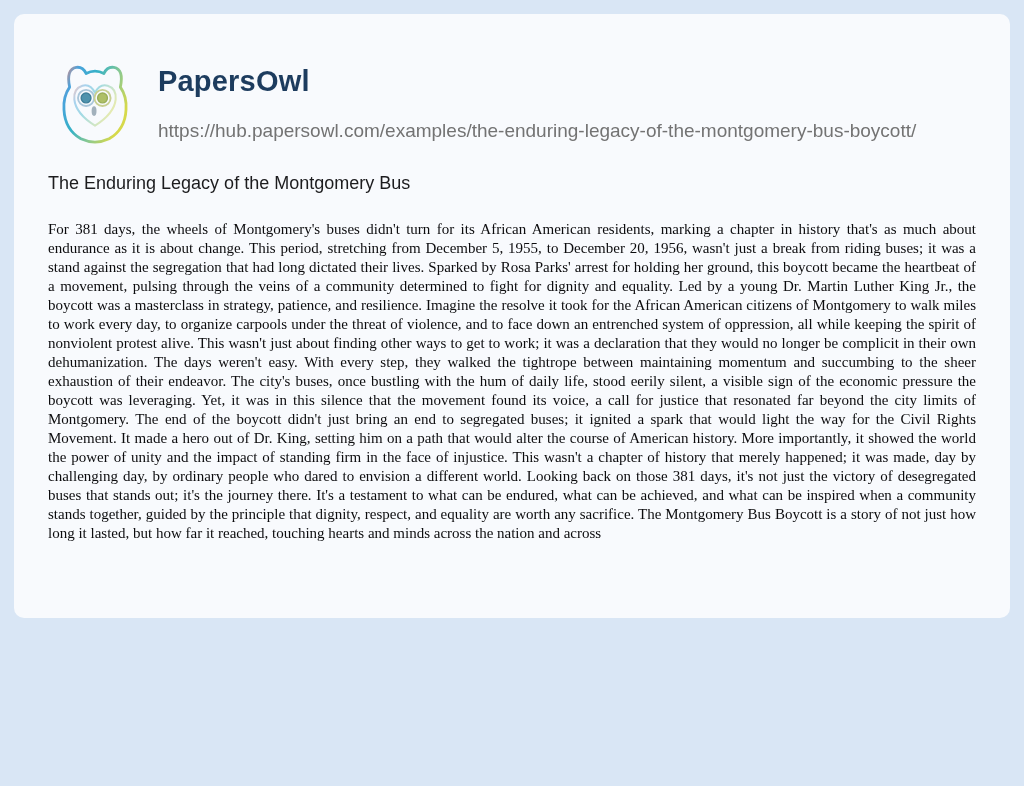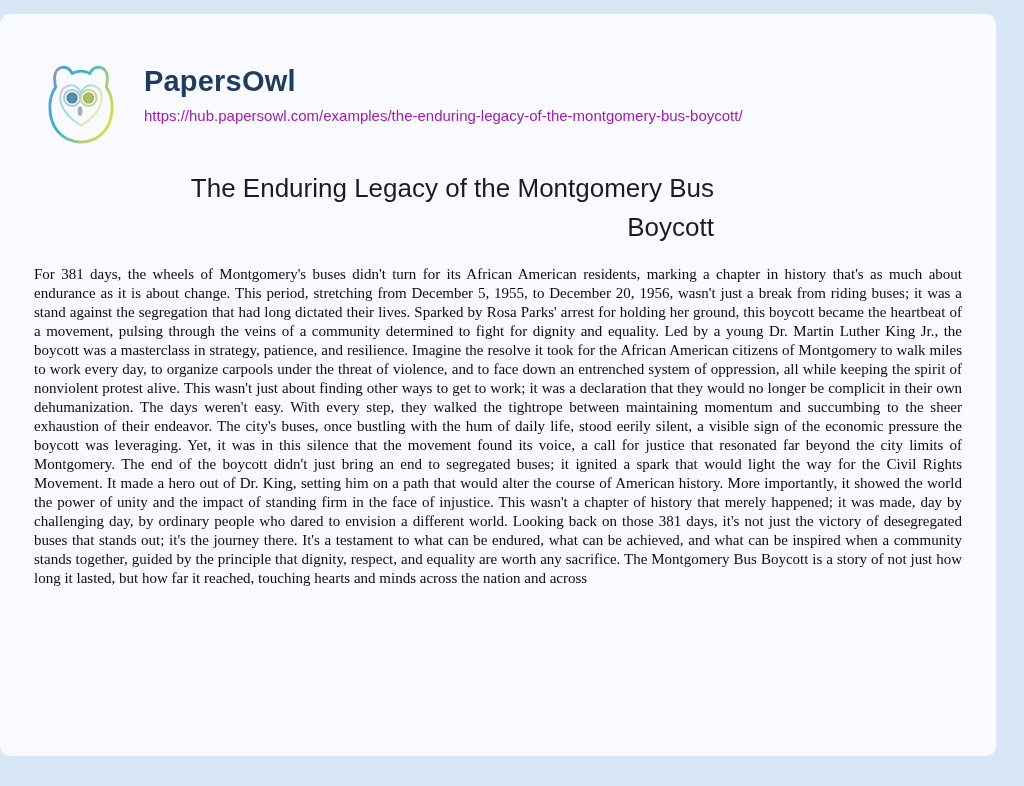--- a/index.html
+++ b/index.html
@@ -6,24 +6,24 @@
     margin: 0;
     padding: 0;
     width: 1024px;
     height: 786px;
     background: #d9e6f5;
     font-family: "Liberation Sans", sans-serif;
     overflow: hidden;
   }
   .card {
     position: absolute;
-    left: 0;
+    left: 14px;
     top: 14px;
     width: 996px;
-    height: 742px;
+    height: 604px;
     background: #f8fafd;
     border-radius: 10px;
     box-sizing: border-box;
     padding: 44px 34px 16px 34px;
   }
   .header {
     display: flex;
     align-items: flex-start;
     gap: 16px;
   }
@@ -39,33 +39,32 @@
   }
   .brand {
     font-size: 29px;
     font-weight: 700;
     color: #1d3c5e;
     letter-spacing: 0.2px;
     line-height: 1.1;
   }
   .src-url {
     display: inline-block;
-    margin-top: 9px;
-    font-size: 15px;
-    color: #a21caf;
+    margin-top: 22px;
+    font-size: 19px;
+    color: #737373;
     text-decoration: none;
     white-space: nowrap;
   }
   .title {
-    font-size: 26px;
+    font-size: 18px;
     font-weight: 400;
     color: #1c1c1e;
     line-height: 39px;
     max-width: 680px;
-    text-align: right;
   }
   .title .tline { display: block; }
   .essay {
     margin-top: 17px;
     font-family: "Liberation Serif", serif;
     font-size: 15px;
     line-height: 19px;
     color: #0c0c0e;
     text-align: justify;
     width: 928px;
@@ -106,18 +105,17 @@
 
     <div class="header-text">
       <div class="brand">PapersOwl</div>
       <a class="src-url" href="#">https://hub.papersowl.com/examples/the-enduring-legacy-of-the-montgomery-bus-boycott/</a>
     </div>
 
   </div>
 
   <h1 class="title">
     <span class="tline">The Enduring Legacy of the Montgomery Bus</span>
-    <span class="tline">Boycott</span>
   </h1>
 
   <p class="essay">For 381 days, the wheels of Montgomery's buses didn't turn for its African American residents, marking a chapter in history that's as much about endurance as it is about change. This period, stretching from December 5, 1955, to December 20, 1956, wasn't just a break from riding buses; it was a stand against the segregation that had long dictated their lives. Sparked by Rosa Parks' arrest for holding her ground, this boycott became the heartbeat of a movement, pulsing through the veins of a community determined to fight for dignity and equality. Led by a young Dr. Martin Luther King Jr., the boycott was a masterclass in strategy, patience, and resilience. Imagine the resolve it took for the African American citizens of Montgomery to walk miles to work every day, to organize carpools under the threat of violence, and to face down an entrenched system of oppression, all while keeping the spirit of nonviolent protest alive. This wasn't just about finding other ways to get to work; it was a declaration that they would no longer be complicit in their own dehumanization. The days weren't easy. With every step, they walked the tightrope between maintaining momentum and succumbing to the sheer exhaustion of their endeavor. The city's buses, once bustling with the hum of daily life, stood eerily silent, a visible sign of the economic pressure the boycott was leveraging. Yet, it was in this silence that the movement found its voice, a call for justice that resonated far beyond the city limits of Montgomery. The end of the boycott didn't just bring an end to segregated buses; it ignited a spark that would light the way for the Civil Rights Movement. It made a hero out of Dr. King, setting him on a path that would alter the course of American history. More importantly, it showed the world the power of unity and the impact of standing firm in the face of injustice. This wasn't a chapter of history that merely happened; it was made, day by challenging day, by ordinary people who dared to envision a different world. Looking back on those 381 days, it's not just the victory of desegregated buses that stands out; it's the journey there. It's a testament to what can be endured, what can be achieved, and what can be inspired when a community stands together, guided by the principle that dignity, respect, and equality are worth any sacrifice. The Montgomery Bus Boycott is a story of not just how long it lasted, but how far it reached, touching hearts and minds across the nation and across</p>
 
 </div>
 
 </body></html>

